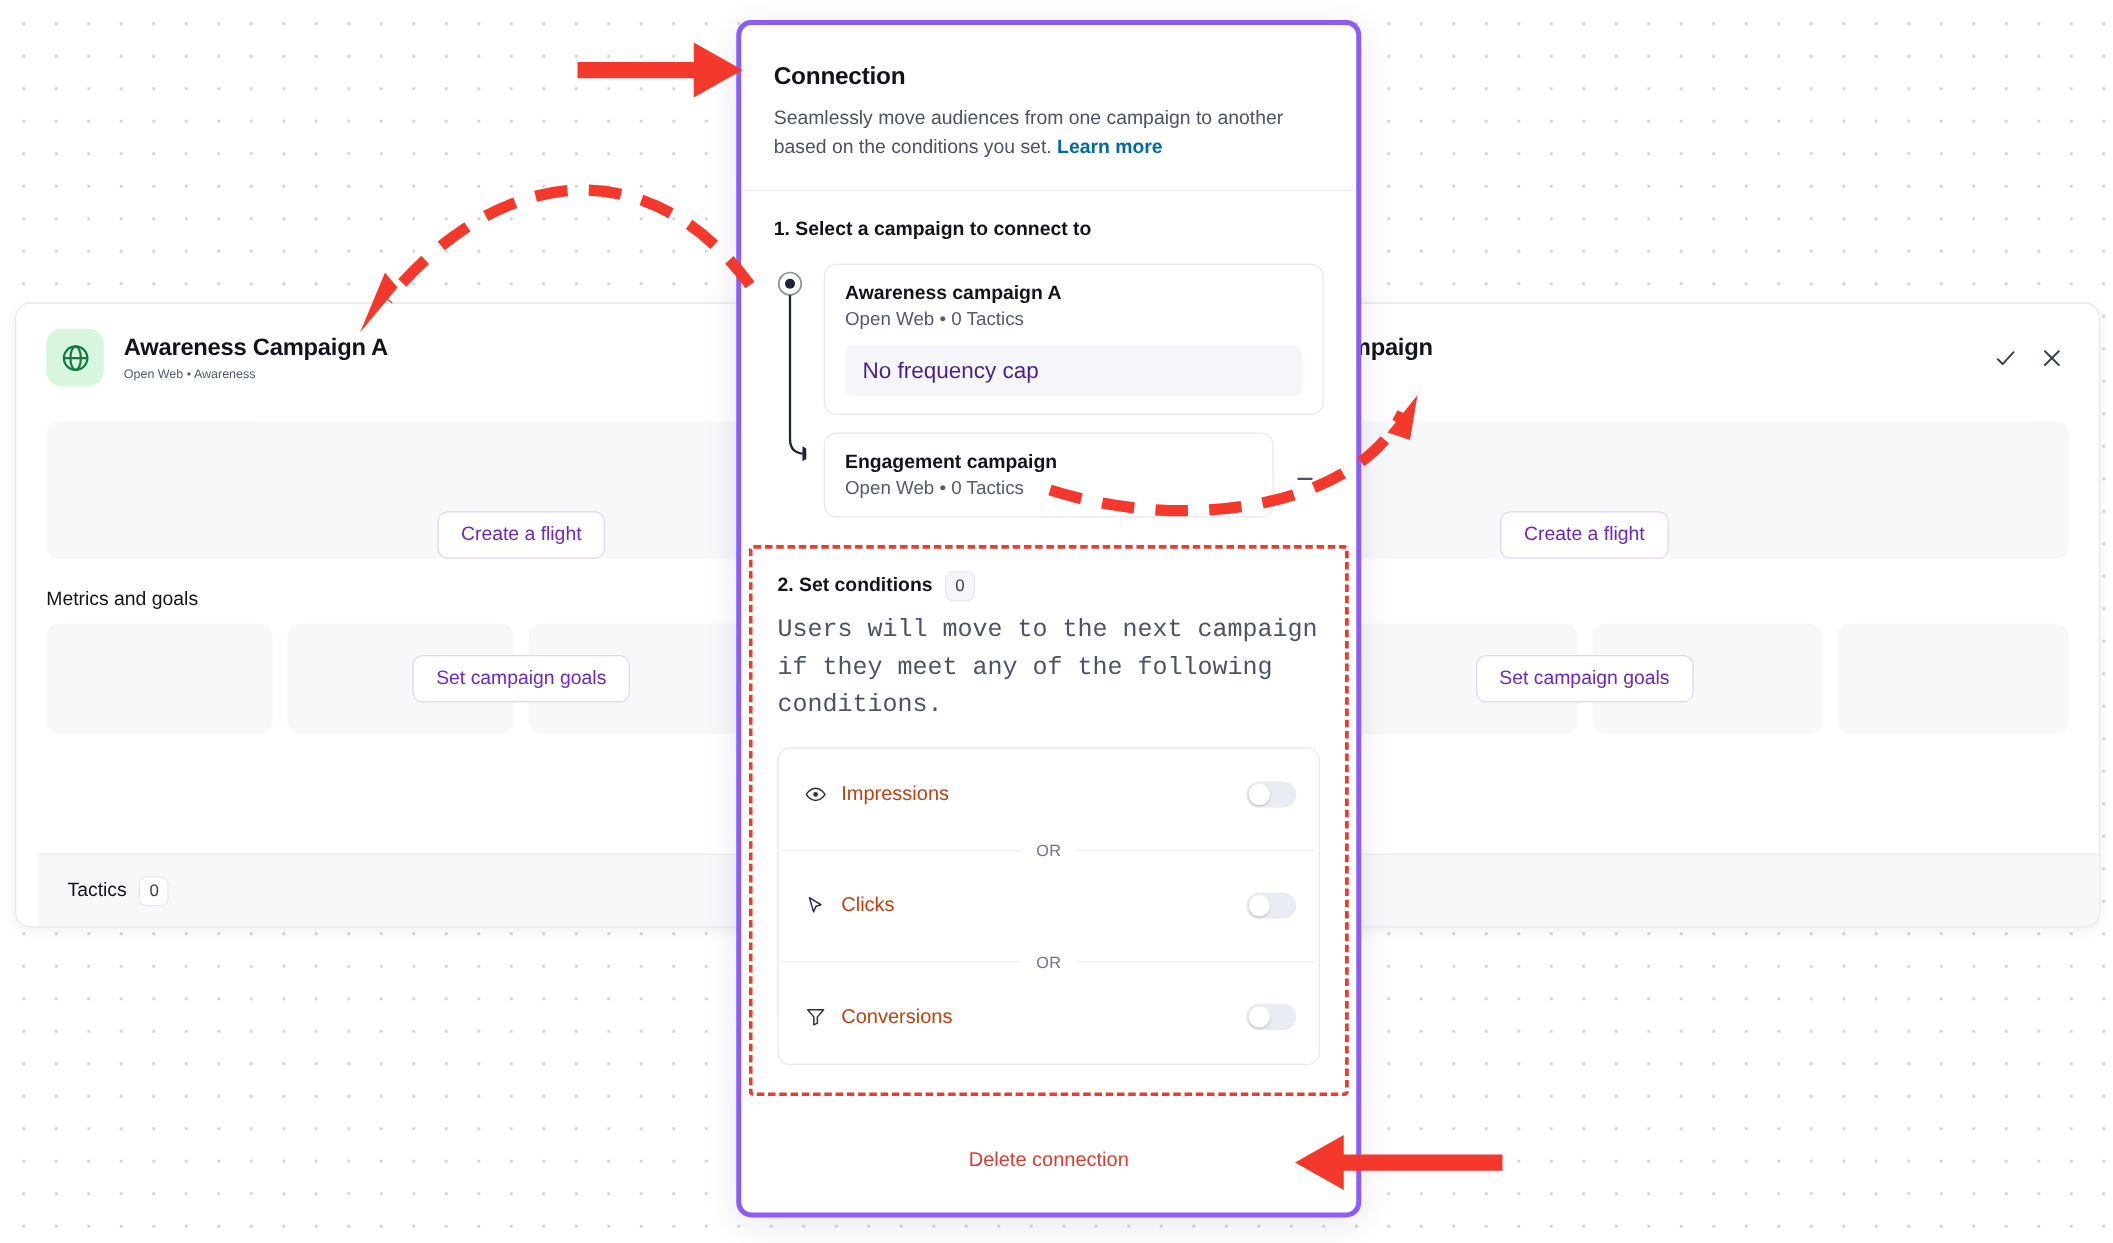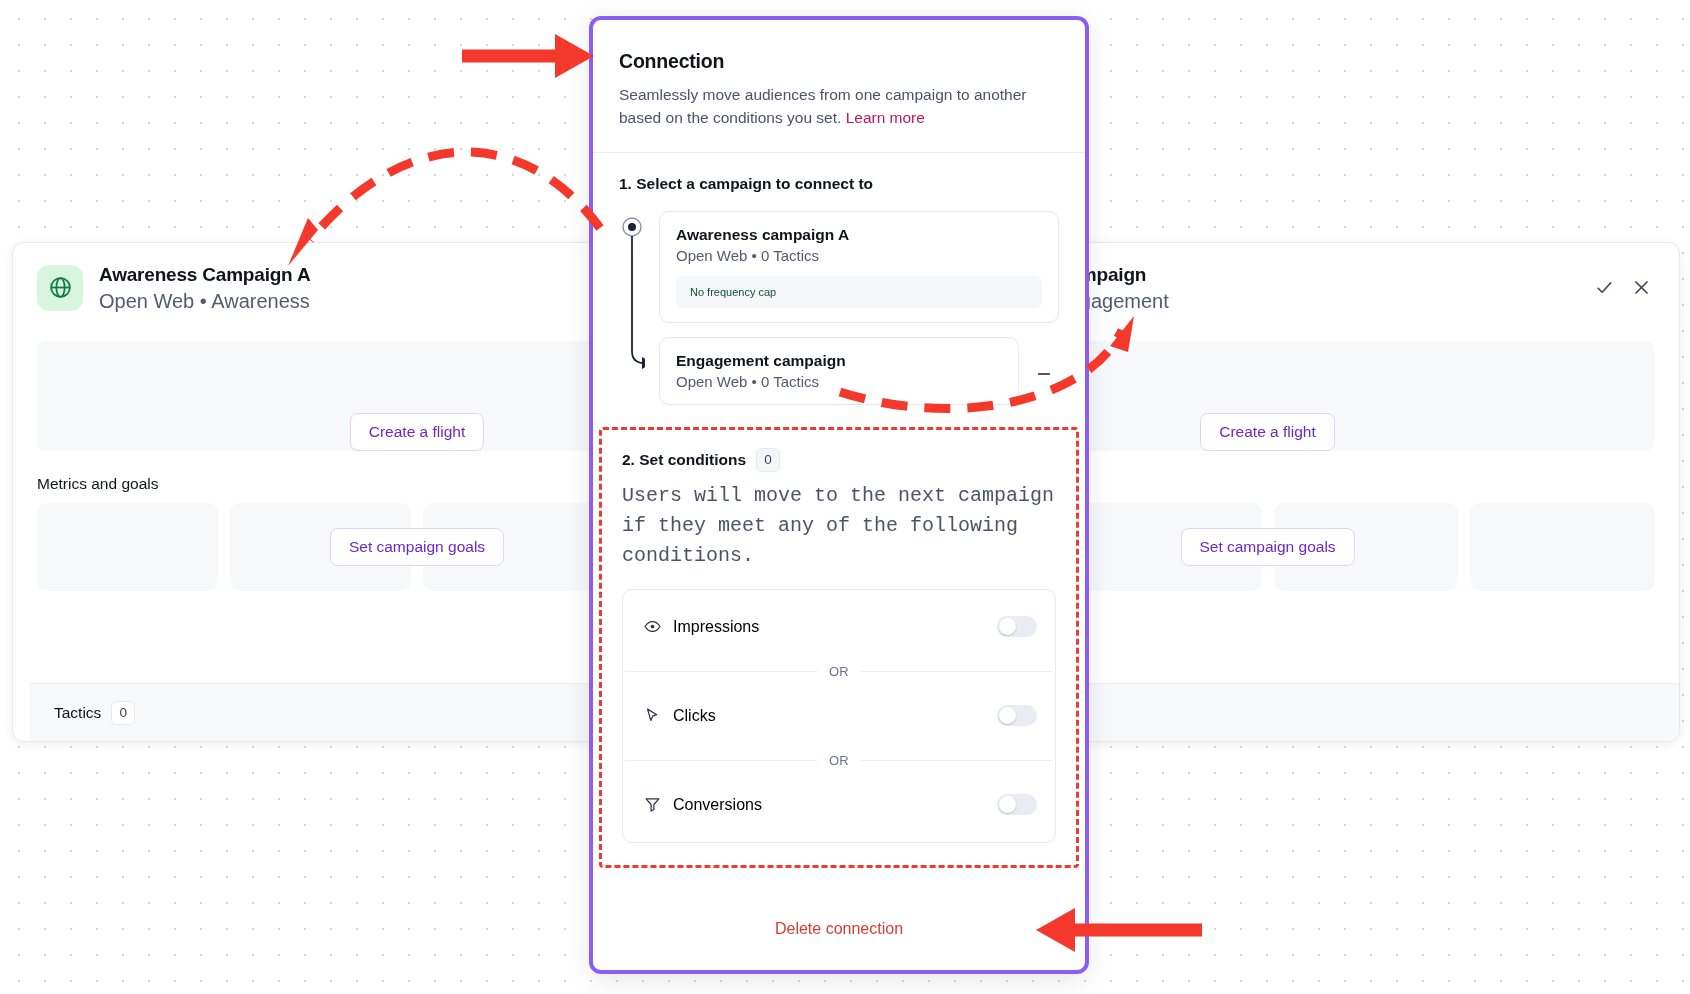--- a/index.html
+++ b/index.html
@@ -50,21 +50,21 @@
     flex: 0 0 auto;
   }
   .card-title {
     font-size: 19px;
     font-weight: bold;
     color: #12141c;
     letter-spacing: -.2px;
     line-height: 1.25;
   }
   .card-sub {
-    font-size: 20px;
+    font-size: 10px;
     color: #525b72;
     margin-top: 3px;
   }
   .head-actions {
     margin-left: auto;
     display: flex;
     align-items: center;
     gap: 18px;
     padding-right: 4px;
   }
@@ -165,21 +165,21 @@
 
   .conn-head { padding: 30px 26px 22px 26px; border-bottom: 1px solid #eceef3; }
   .conn-title { font-size: 19.5px; font-weight: bold; color: #12141c; letter-spacing: -.2px; }
   .conn-desc {
     margin-top: 10px;
     font-size: 15.5px;
     line-height: 1.5;
     color: #4b5368;
     max-width: 420px;
   }
-  .conn-desc a { color: #be185d; text-decoration: none; cursor: pointer; }
+  .conn-desc a { color: #0369a1; text-decoration: none; cursor: pointer; font-weight: bold; }
 
   .step-title {
     font-size: 15.5px;
     font-weight: bold;
     color: #12141c;
     display: flex;
     align-items: center;
   }
 
   .step1 { padding: 22px 26px 0 26px; }
@@ -193,22 +193,22 @@
     border-radius: 10px;
     padding: 14px 16px;
   }
   .mini-title { font-size: 15.5px; font-weight: bold; color: #12141c; }
   .mini-sub { font-size: 15px; color: #525b72; margin-top: 3px; }
   .freq-chip {
     margin-top: 12px;
     background: #f4f6f9;
     border-radius: 7px;
     padding: 10px 14px;
-    font-size: 11px;
-    color: #14532d;
+    font-size: 18px;
+    color: #4c1d95;
   }
   .mini-row { display: flex; align-items: flex-start; gap: 10px; }
   .mini-row > .mini-card { flex: 1; }
   .minus-btn {
     flex: 0 0 auto;
     width: 30px; height: 30px;
     margin-top: 22px;
     display: flex; align-items: center; justify-content: center;
     cursor: pointer;
   }
@@ -247,21 +247,21 @@
     border-radius: 10px;
     overflow: hidden;
   }
   .cond-row {
     display: flex;
     align-items: center;
     padding: 20px 18px;
     min-height: 74px;
   }
   .cond-icon { width: 22px; display: flex; align-items: center; justify-content: center; margin-right: 10px; }
-  .cond-label { font-size: 16px; color: #000000; }
+  .cond-label { font-size: 16px; color: #c2410c; }
 
   .toggle {
     margin-left: auto;
     width: 40px; height: 21px;
     background: #e9edf3;
     border-radius: 11px;
     position: relative;
     cursor: pointer;
     flex: 0 0 auto;
   }

